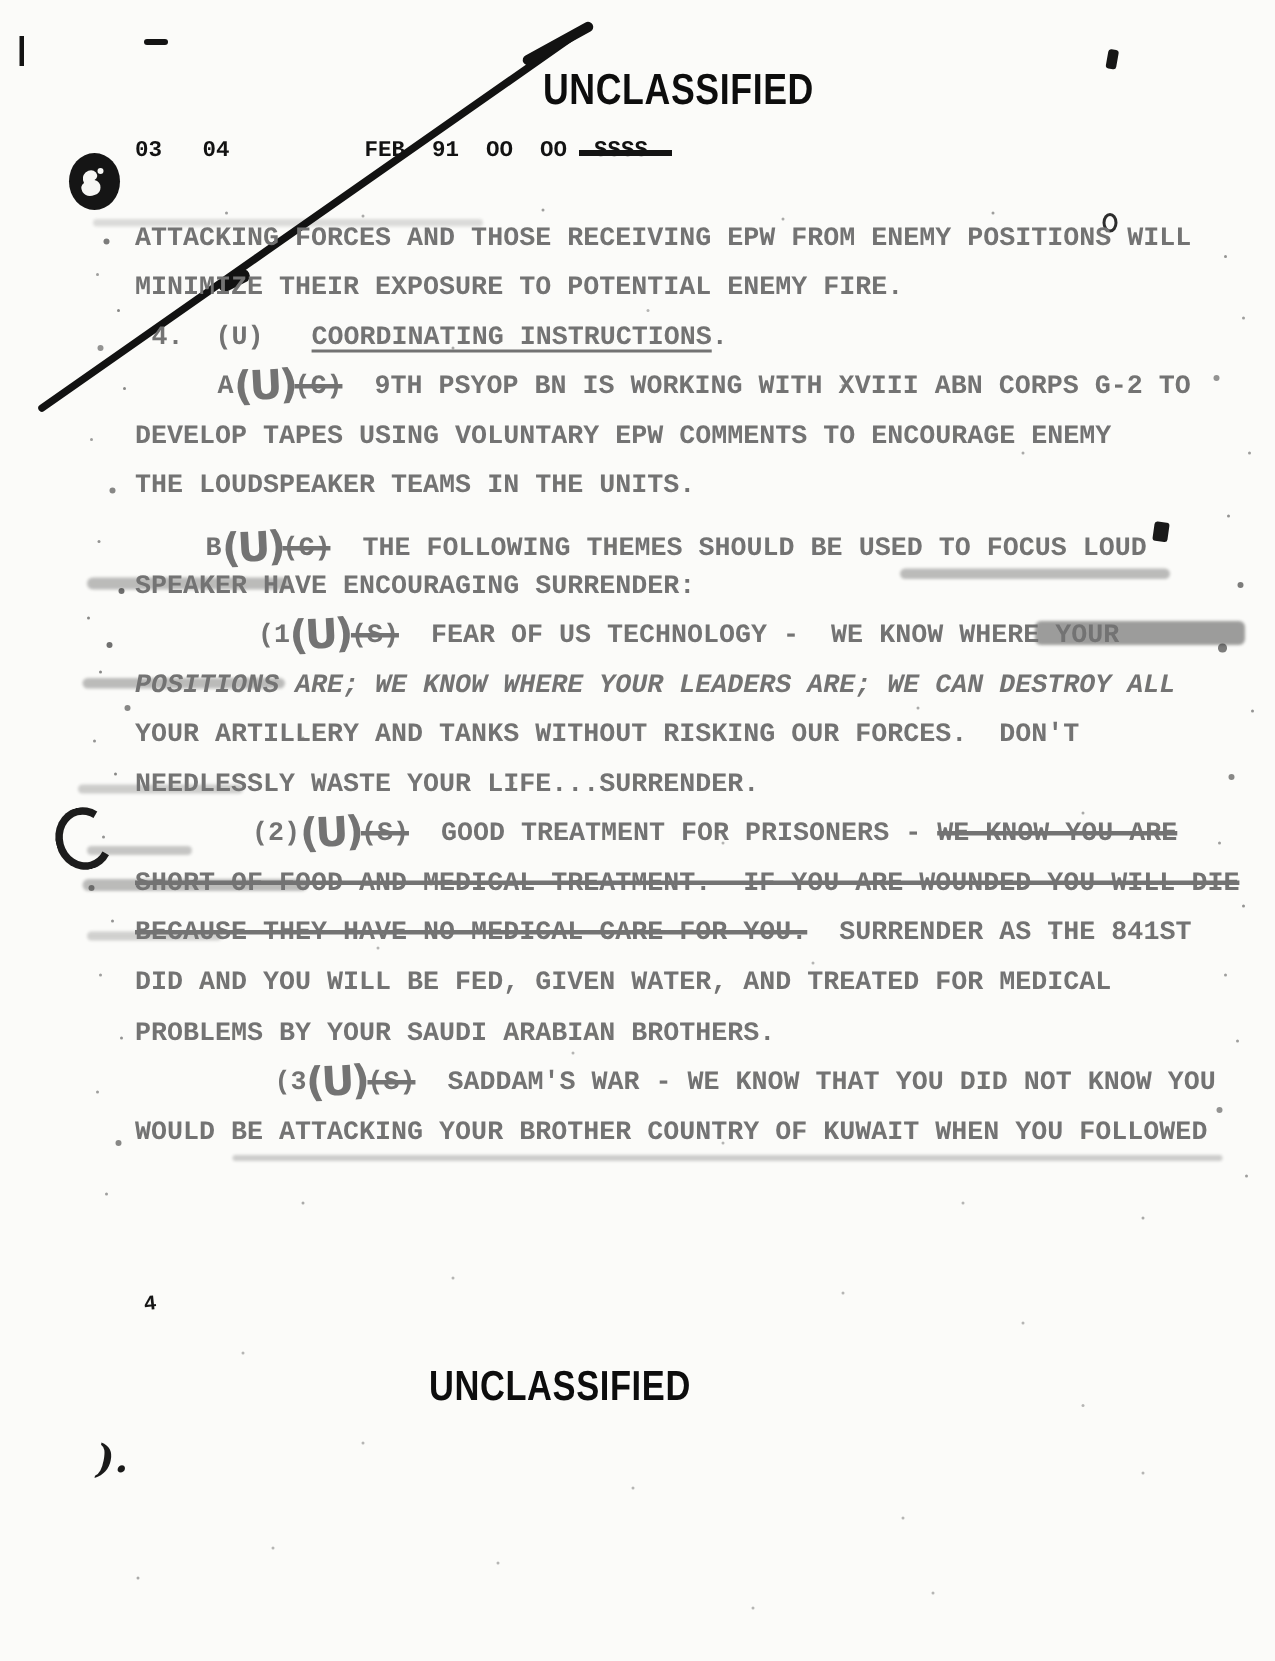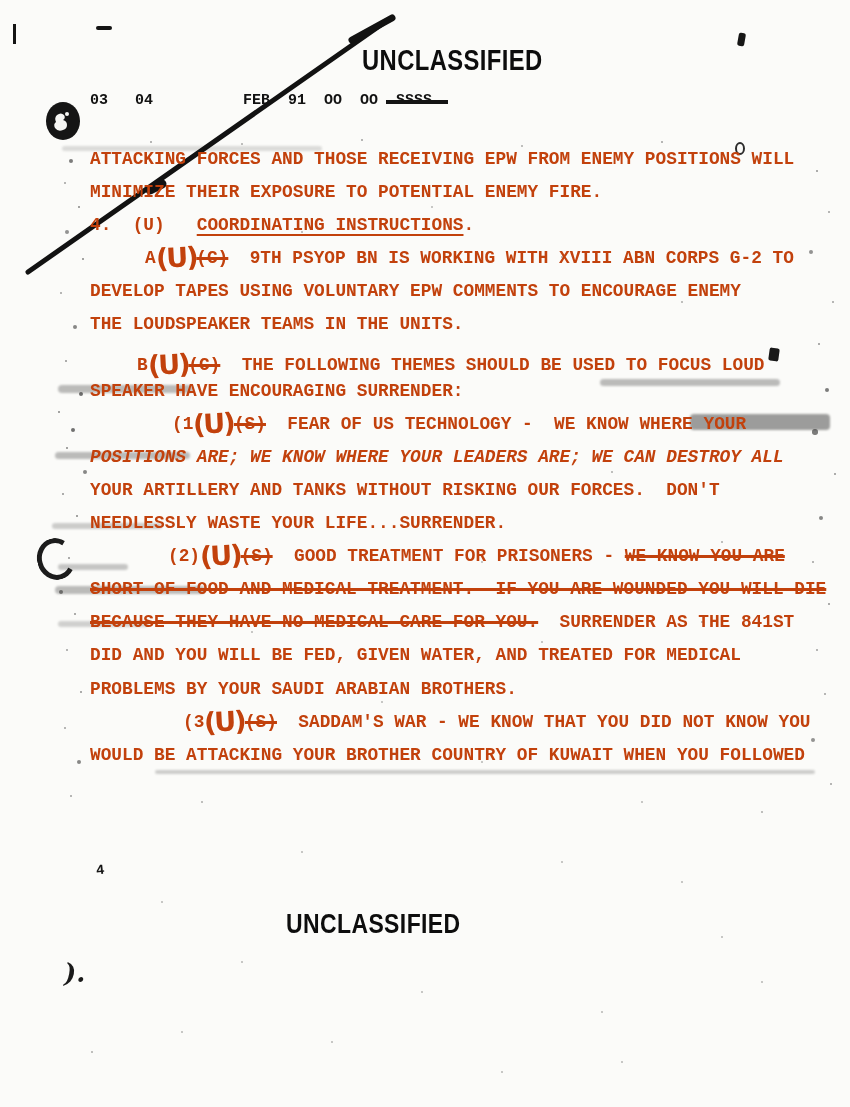--- a/index.html
+++ b/index.html
@@ -24,21 +24,21 @@
     position:absolute;left:90px;top:92px;
     font-size:15px;font-weight:bold;white-space:pre;color:#121212;
   }
   .struck-hard{position:relative;display:inline-block;}
   .struck-hard::after{
     content:"";position:absolute;left:-10px;right:-16px;top:8px;height:4px;background:#141414;
   }
   
   #doc-lines{
     position:absolute;left:90px;top:149px;width:752px;
-    font-size:17.8px;font-weight:bold;color:#c2410c;
+    font-size:17.8px;font-weight:bold;color:#737373;
   }
   .line{height:33.1px;white-space:pre;}
   .seg-n{}
   .seg-u{text-decoration:underline;text-decoration-thickness:2px;text-underline-offset:4px;}
   .seg-x{text-decoration:line-through;text-decoration-thickness:3px;}
   .seg-cls{text-decoration:line-through;text-decoration-thickness:3px;}
   .seg-hw{
     font-family:"DejaVu Sans",sans-serif;font-size:27px;font-weight:bold;
     letter-spacing:-2px;display:inline-block;transform:rotate(-3deg);
     vertical-align:-4px;line-height:0;
@@ -158,21 +158,21 @@
 <div id="curve-mark"></div>
 
 <div id="banner-top" class="banner">UNCLASSIFIED</div>
 <div id="banner-bottom" class="banner">UNCLASSIFIED</div>
 
 <div id="msgline"><span>03   04          FEB  91  OO  OO  </span><span class="struck-hard">SSSS</span></div>
 
 <div id="doc-lines">
     <div class="line" style="padding-left: 0px;"><span class="seg-n">ATTACKING FORCES AND THOSE RECEIVING EPW FROM ENEMY POSITIONS WILL</span></div>
     <div class="line" style="padding-left: 0px;"><span class="seg-n">MINIMIZE THEIR EXPOSURE TO POTENTIAL ENEMY FIRE.</span></div>
-    <div class="line" style="padding-left: 0px;"><span class="seg-n">4.  (U)   </span><span class="seg-u">COORDINATING INSTRUCTIONS</span><span class="seg-n">.</span></div>
+    <div class="line" style="padding-left: 0px; margin-left: 11px;"><span class="seg-n">4.  (U)   </span><span class="seg-u">COORDINATING INSTRUCTIONS</span><span class="seg-n">.</span></div>
     <div class="line" style="padding-left: 55px;"><span class="seg-n">A</span><span class="seg-hw">(U)</span><span class="seg-cls">(C)</span><span class="seg-n">  9TH PSYOP BN IS WORKING WITH XVIII ABN CORPS G-2 TO</span></div>
     <div class="line" style="padding-left: 0px;"><span class="seg-n">DEVELOP TAPES USING VOLUNTARY EPW COMMENTS TO ENCOURAGE ENEMY</span></div>
     <div class="line" style="padding-left: 0px;"><span class="seg-n">THE LOUDSPEAKER TEAMS IN THE UNITS.</span></div>
     <div class="line" style="padding-left: 47px;"><span class="seg-n">B</span><span class="seg-hw">(U)</span><span class="seg-cls">(C)</span><span class="seg-n">  THE FOLLOWING THEMES SHOULD BE USED TO FOCUS LOUD</span><span class="seg-blob"></span></div>
     <div class="line" style="padding-left: 0px;"><span class="seg-n">SPEAKER HAVE ENCOURAGING SURRENDER:</span></div>
     <div class="line" style="padding-left: 82px;"><span class="seg-n">(1</span><span class="seg-hw">(U)</span><span class="seg-cls">(S)</span><span class="seg-n">  FEAR OF US TECHNOLOGY -  WE KNOW WHERE YOUR</span></div>
     <div class="line" style="padding-left: 0px; font-style: italic;"><span class="seg-n">POSITIONS ARE; WE KNOW WHERE YOUR LEADERS ARE; WE CAN DESTROY ALL</span></div>
     <div class="line" style="padding-left: 0px;"><span class="seg-n">YOUR ARTILLERY AND TANKS WITHOUT RISKING OUR FORCES.  DON'T</span></div>
     <div class="line" style="padding-left: 0px;"><span class="seg-n">NEEDLESSLY WASTE YOUR LIFE...SURRENDER.</span></div>
     <div class="line" style="padding-left: 78px;"><span class="seg-n">(2)</span><span class="seg-hw">(U)</span><span class="seg-cls">(S)</span><span class="seg-n">  GOOD TREATMENT FOR PRISONERS - </span><span class="seg-x">WE KNOW YOU ARE</span></div>

